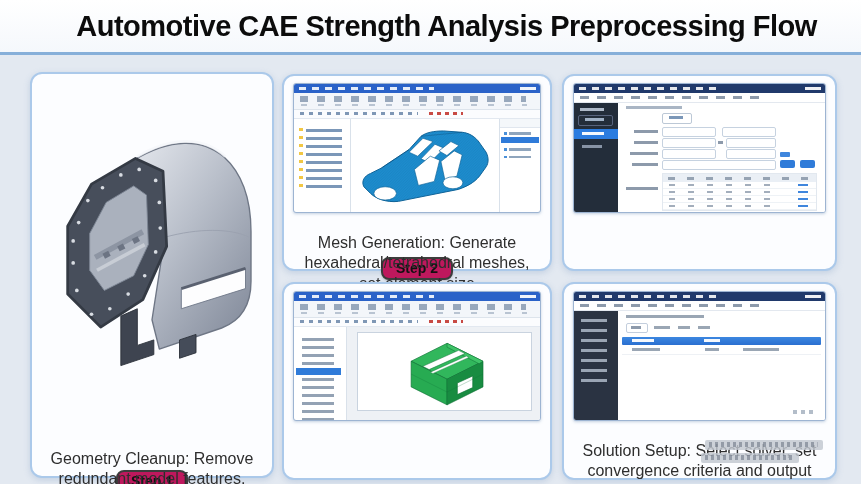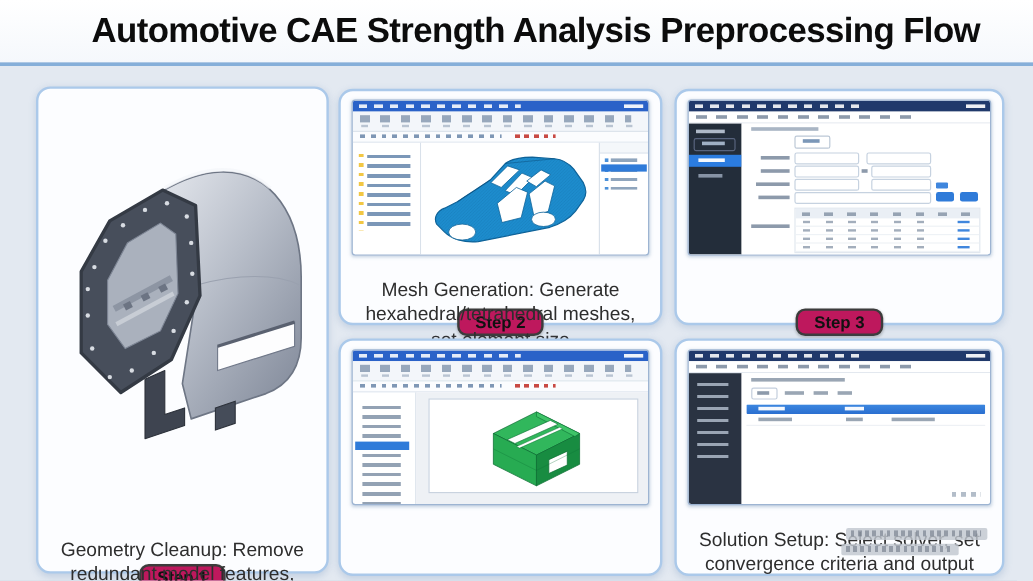--- a/index.html
+++ b/index.html
@@ -283,23 +283,20 @@
           <div class="tbl">
             <div class="th"></div>
             <div class="tr"></div>
             <div class="tr"></div>
             <div class="tr"></div>
             <div class="tr"></div>
           </div>
         </div>
       </div>
     </div>
-    <div class="bw">
-      <span class="badge">Step 3</span>
-    </div>
   </section>
 
   <section class="panel p4">
     <div class="win">
       <div class="tb"></div>
       <div class="tbar"></div>
       <div class="tbar2"></div>
       <div class="wb">
         <div class="lst">
           <div class="sel"></div>

